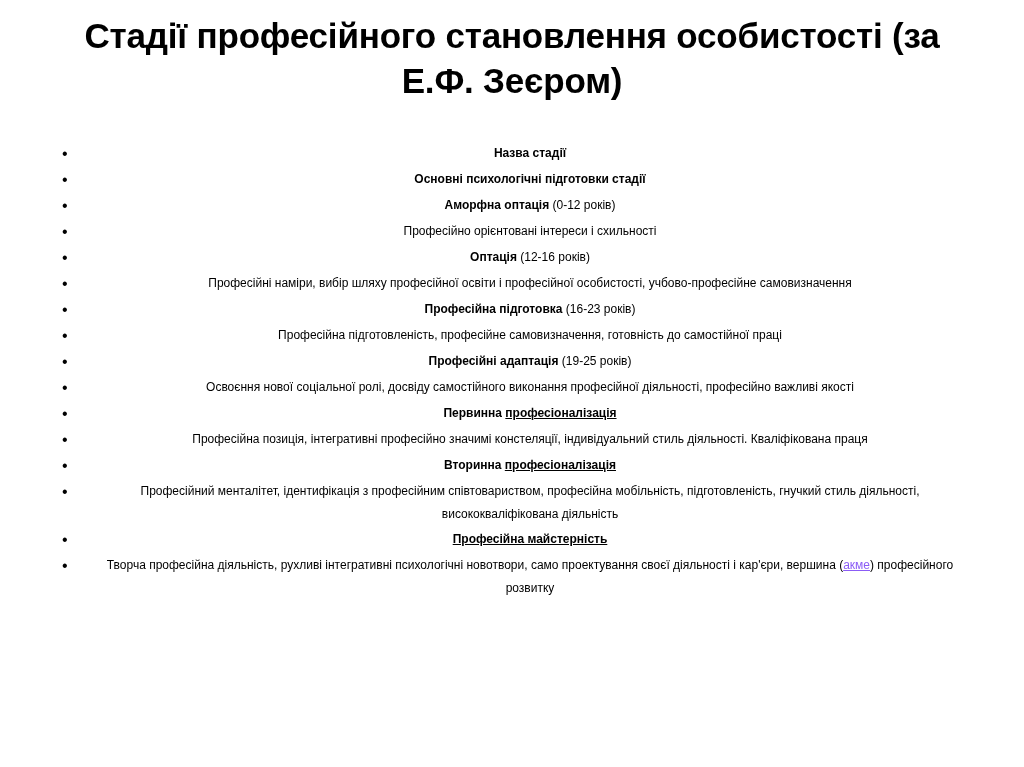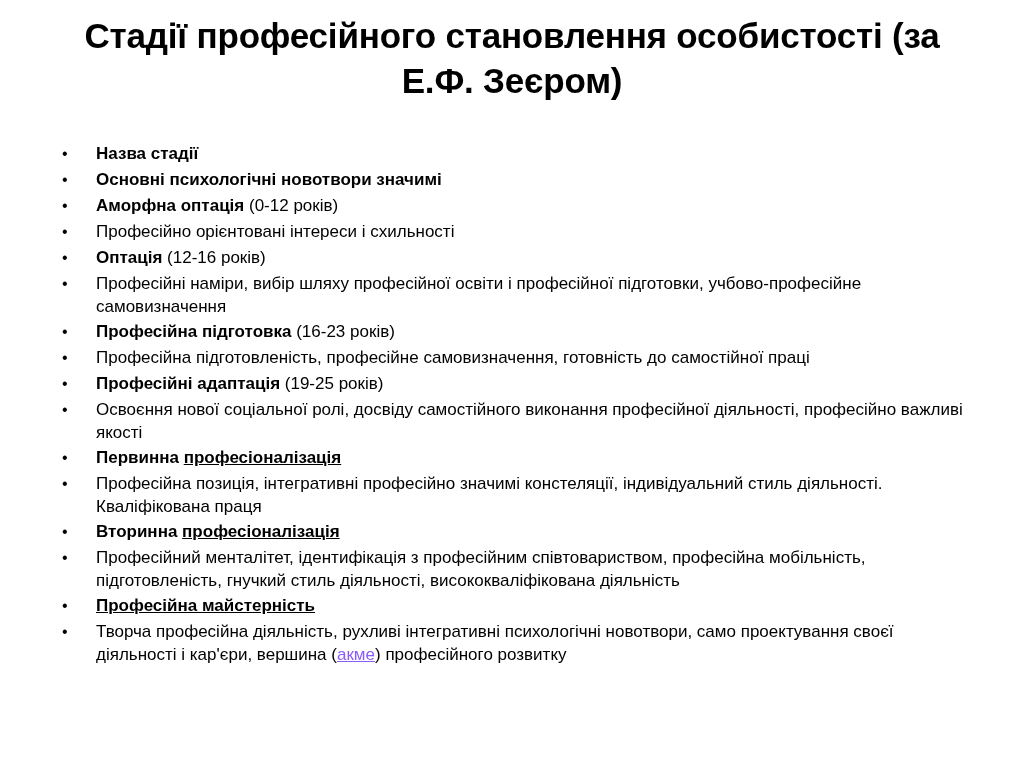--- a/index.html
+++ b/index.html
@@ -45,23 +45,24 @@
     flex: 0 0 44px;
     font-size: 16px;
     line-height: 24px;
     text-align: left;
     padding-left: 10px;
     box-sizing: border-box;
     color: #000000;
   }
   .bullet-text {
     flex: 1 1 auto;
-    font-size: 17px;
+    font-size: 12px;
     line-height: 23px;
     color: #000000;
+    text-align: center;
   }
   .b {
     font-weight: bold;
   }
   .bi {
     font-weight: bold;
   }
   .u {
     text-decoration: underline;
   }
@@ -79,41 +80,41 @@
 
   <ul class="content">
 
     <li class="bullet-row">
       <span class="bullet-mark">•</span>
       <span class="bullet-text b">Назва стадії</span>
     </li>
 
     <li class="bullet-row">
       <span class="bullet-mark">•</span>
-      <span class="bullet-text b">Основні психологічні новотвори значимі</span>
+      <span class="bullet-text b">Основні психологічні підготовки стадії</span>
     </li>
 
     <li class="bullet-row">
       <span class="bullet-mark">•</span>
       <span class="bullet-text"><span class="bi">Аморфна оптація</span><span> (0-12 років)</span></span>
     </li>
 
     <li class="bullet-row">
       <span class="bullet-mark">•</span>
       <span class="bullet-text">Професійно орієнтовані інтереси і схильності</span>
     </li>
 
     <li class="bullet-row">
       <span class="bullet-mark">•</span>
       <span class="bullet-text"><span class="bi">Оптація</span><span> (12-16 років)</span></span>
     </li>
 
     <li class="bullet-row">
       <span class="bullet-mark">•</span>
-      <span class="bullet-text">Професійні наміри, вибір шляху професійної освіти і професійної підготовки, учбово-професійне самовизначення</span>
+      <span class="bullet-text">Професійні наміри, вибір шляху професійної освіти і професійної особистості, учбово-професійне самовизначення</span>
     </li>
 
     <li class="bullet-row">
       <span class="bullet-mark">•</span>
       <span class="bullet-text"><span class="bi">Професійна підготовка</span><span> (16-23 років)</span></span>
     </li>
 
     <li class="bullet-row">
       <span class="bullet-mark">•</span>
       <span class="bullet-text">Професійна підготовленість, професійне самовизначення, готовність до самостійної праці</span>

